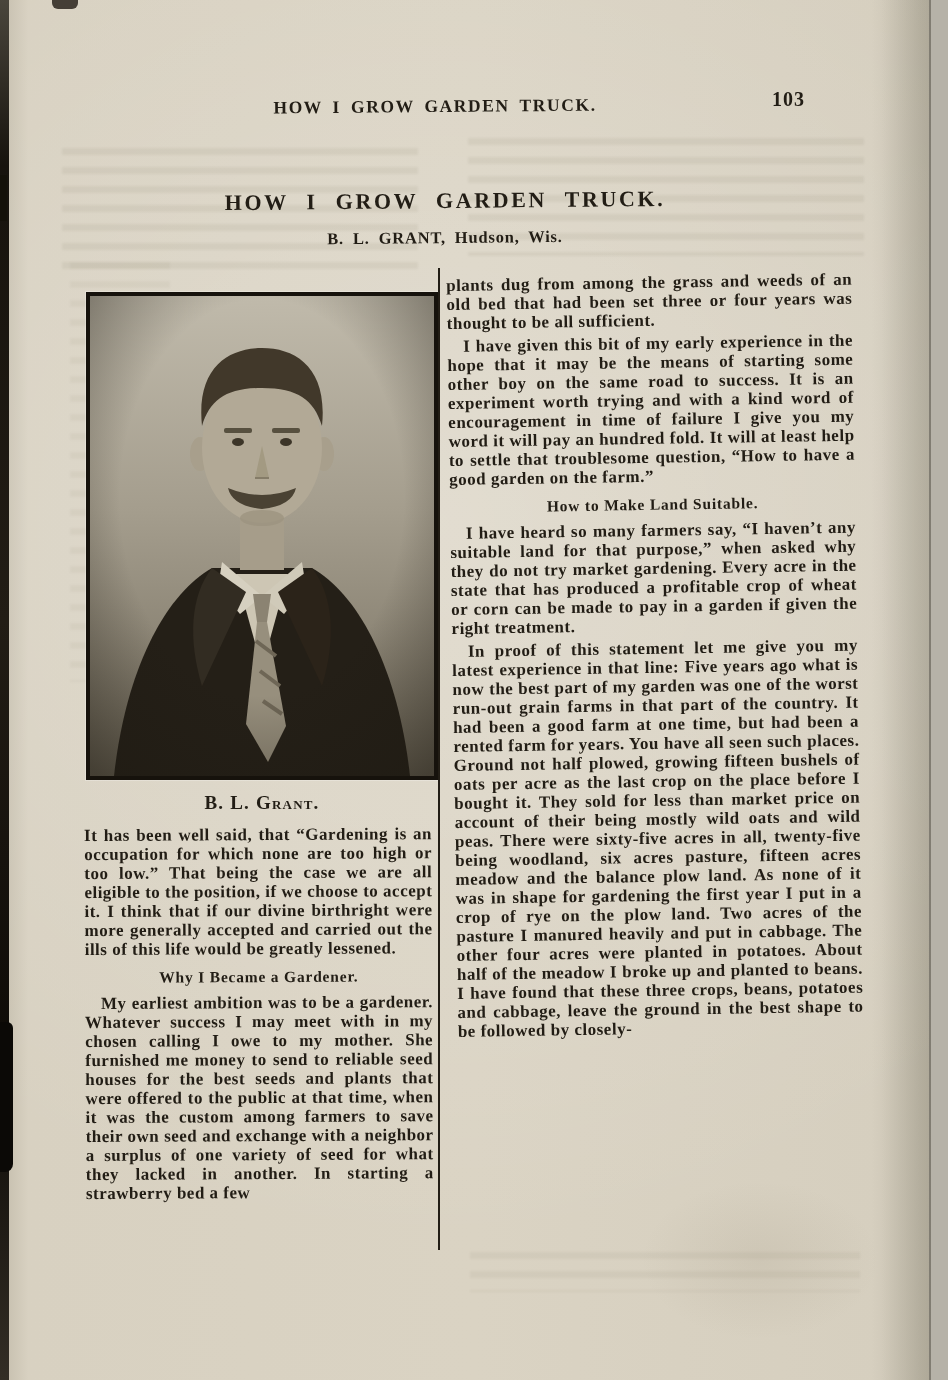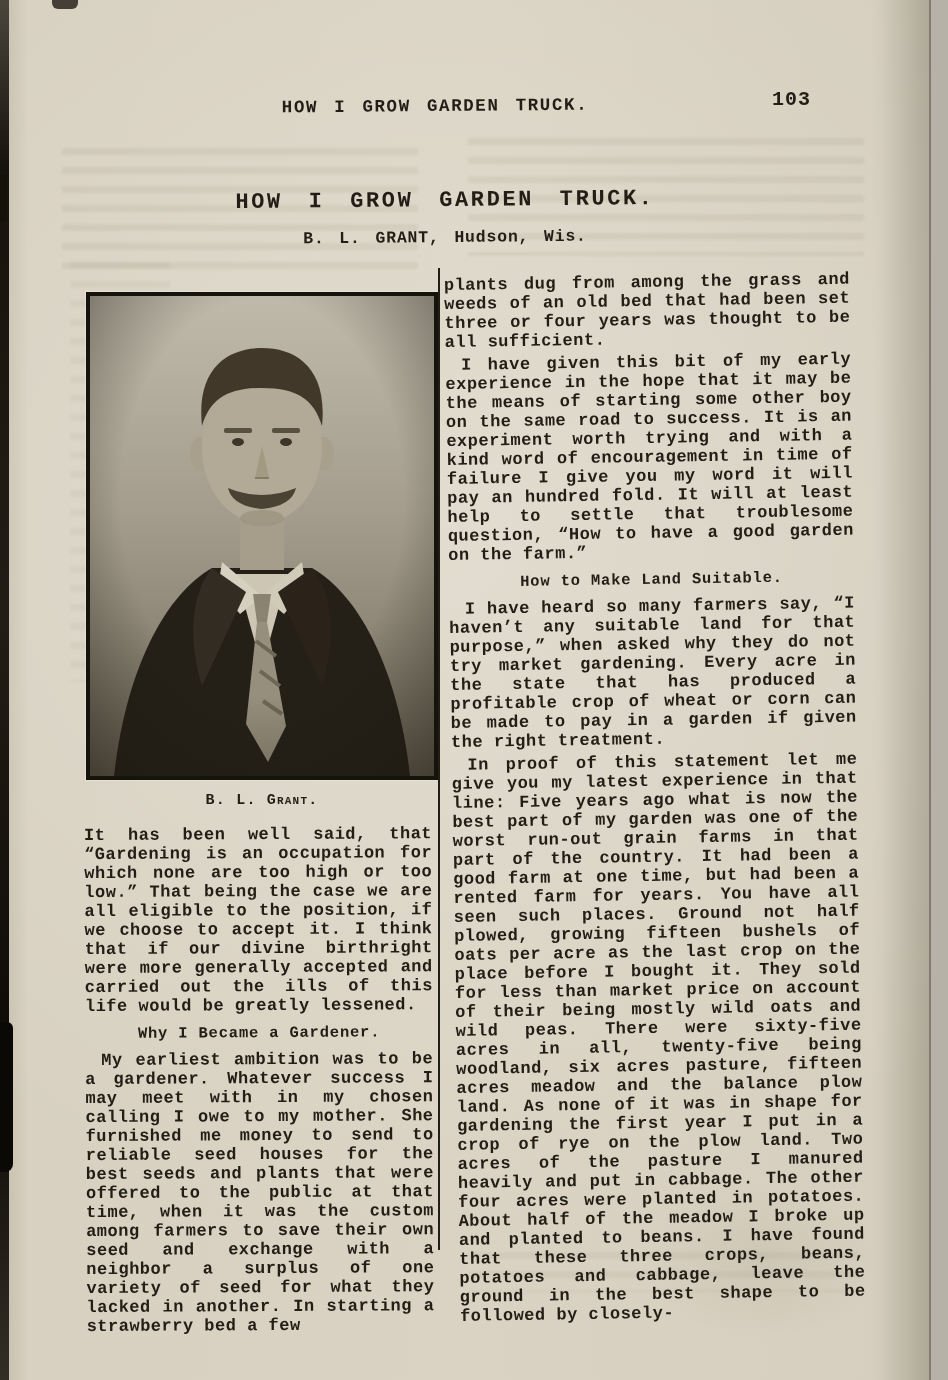--- a/index.html
+++ b/index.html
@@ -1,18 +1,18 @@
 <!DOCTYPE html>
 <html><head>
 <meta charset="utf-8">
 <style>
   html,body{margin:0;padding:0;background:#8f8b81;}
   .scan{
     position:relative;width:948px;height:1380px;overflow:hidden;
-    font-family:Liberation Mono, monospace;color:#221d15;
+    font-family:Liberation Serif, serif;color:#221d15;
     background:
       radial-gradient(ellipse 130% 85% at 46% 38%, rgba(255,255,255,0.22), rgba(0,0,0,0) 62%),
       linear-gradient(90deg,#c3bcab 0,#d8d1c1 3%,#dad3c3 50%,#d6cfbf 93%,#c5bfae 97%,#bdb7a7 100%),
       #d8d1c1;
   }
   
   .binding-edge{position:absolute;left:0;top:0;width:9px;height:100%;
     background:linear-gradient(180deg,#4a463c 0,#17130d 12%,#221d15 45%,#0d0a06 78%,#332e25 100%);}
   .page-edge{position:absolute;right:0;top:0;width:17px;height:100%;background:#b6b2a8;border-left:2px solid #8c887e;}
   .edge-shading{position:absolute;right:17px;top:0;width:60px;height:100%;
@@ -36,21 +36,21 @@
   
   .article-title{position:absolute;left:120px;top:188px;width:650px;text-align:center;
     font-size:22px;font-weight:700;letter-spacing:2.6px;word-spacing:10px;transform:rotate(-0.55deg);}
   .article-byline{position:absolute;left:120px;top:228px;width:650px;text-align:center;
     font-size:16.5px;font-weight:700;letter-spacing:0.8px;word-spacing:4px;transform:rotate(-0.55deg);}
   
   .photo{position:absolute;left:86px;top:292px;width:344px;height:480px;
     border:4px solid #16120c;background:#9d968a;box-shadow:0 0 0 1px rgba(255,255,255,0.25);}
   .photo svg{display:block;width:100%;height:100%;}
   .photo-caption{position:absolute;left:86px;top:792px;width:352px;text-align:center;
-    font-size:15px;font-weight:700;letter-spacing:1.2px;font-variant:small-caps;}
+    font-size:19px;font-weight:700;letter-spacing:1.2px;font-variant:small-caps;}
   
   .column-divider{position:absolute;left:438px;top:268px;width:2px;height:982px;background:#221d15;}
   .col{position:absolute;font-size:17px;line-height:19px;font-weight:700;letter-spacing:0.5px;
     text-align:justify;}
   .col p{margin:0 0 4px 0;text-indent:16px;}
   .col p.noindent{text-indent:0;}
   .col h3{margin:9px 0 7px 0;text-align:center;font-size:15.5px;font-weight:700;letter-spacing:0.8px;text-indent:0;}
   .left-col{left:84px;top:826px;width:348px;transform:rotate(-0.3deg);transform-origin:0 0;}
   .right-col{left:452px;top:276px;width:406px;transform:rotate(-0.9deg);transform-origin:0 50%;}
 </style>

